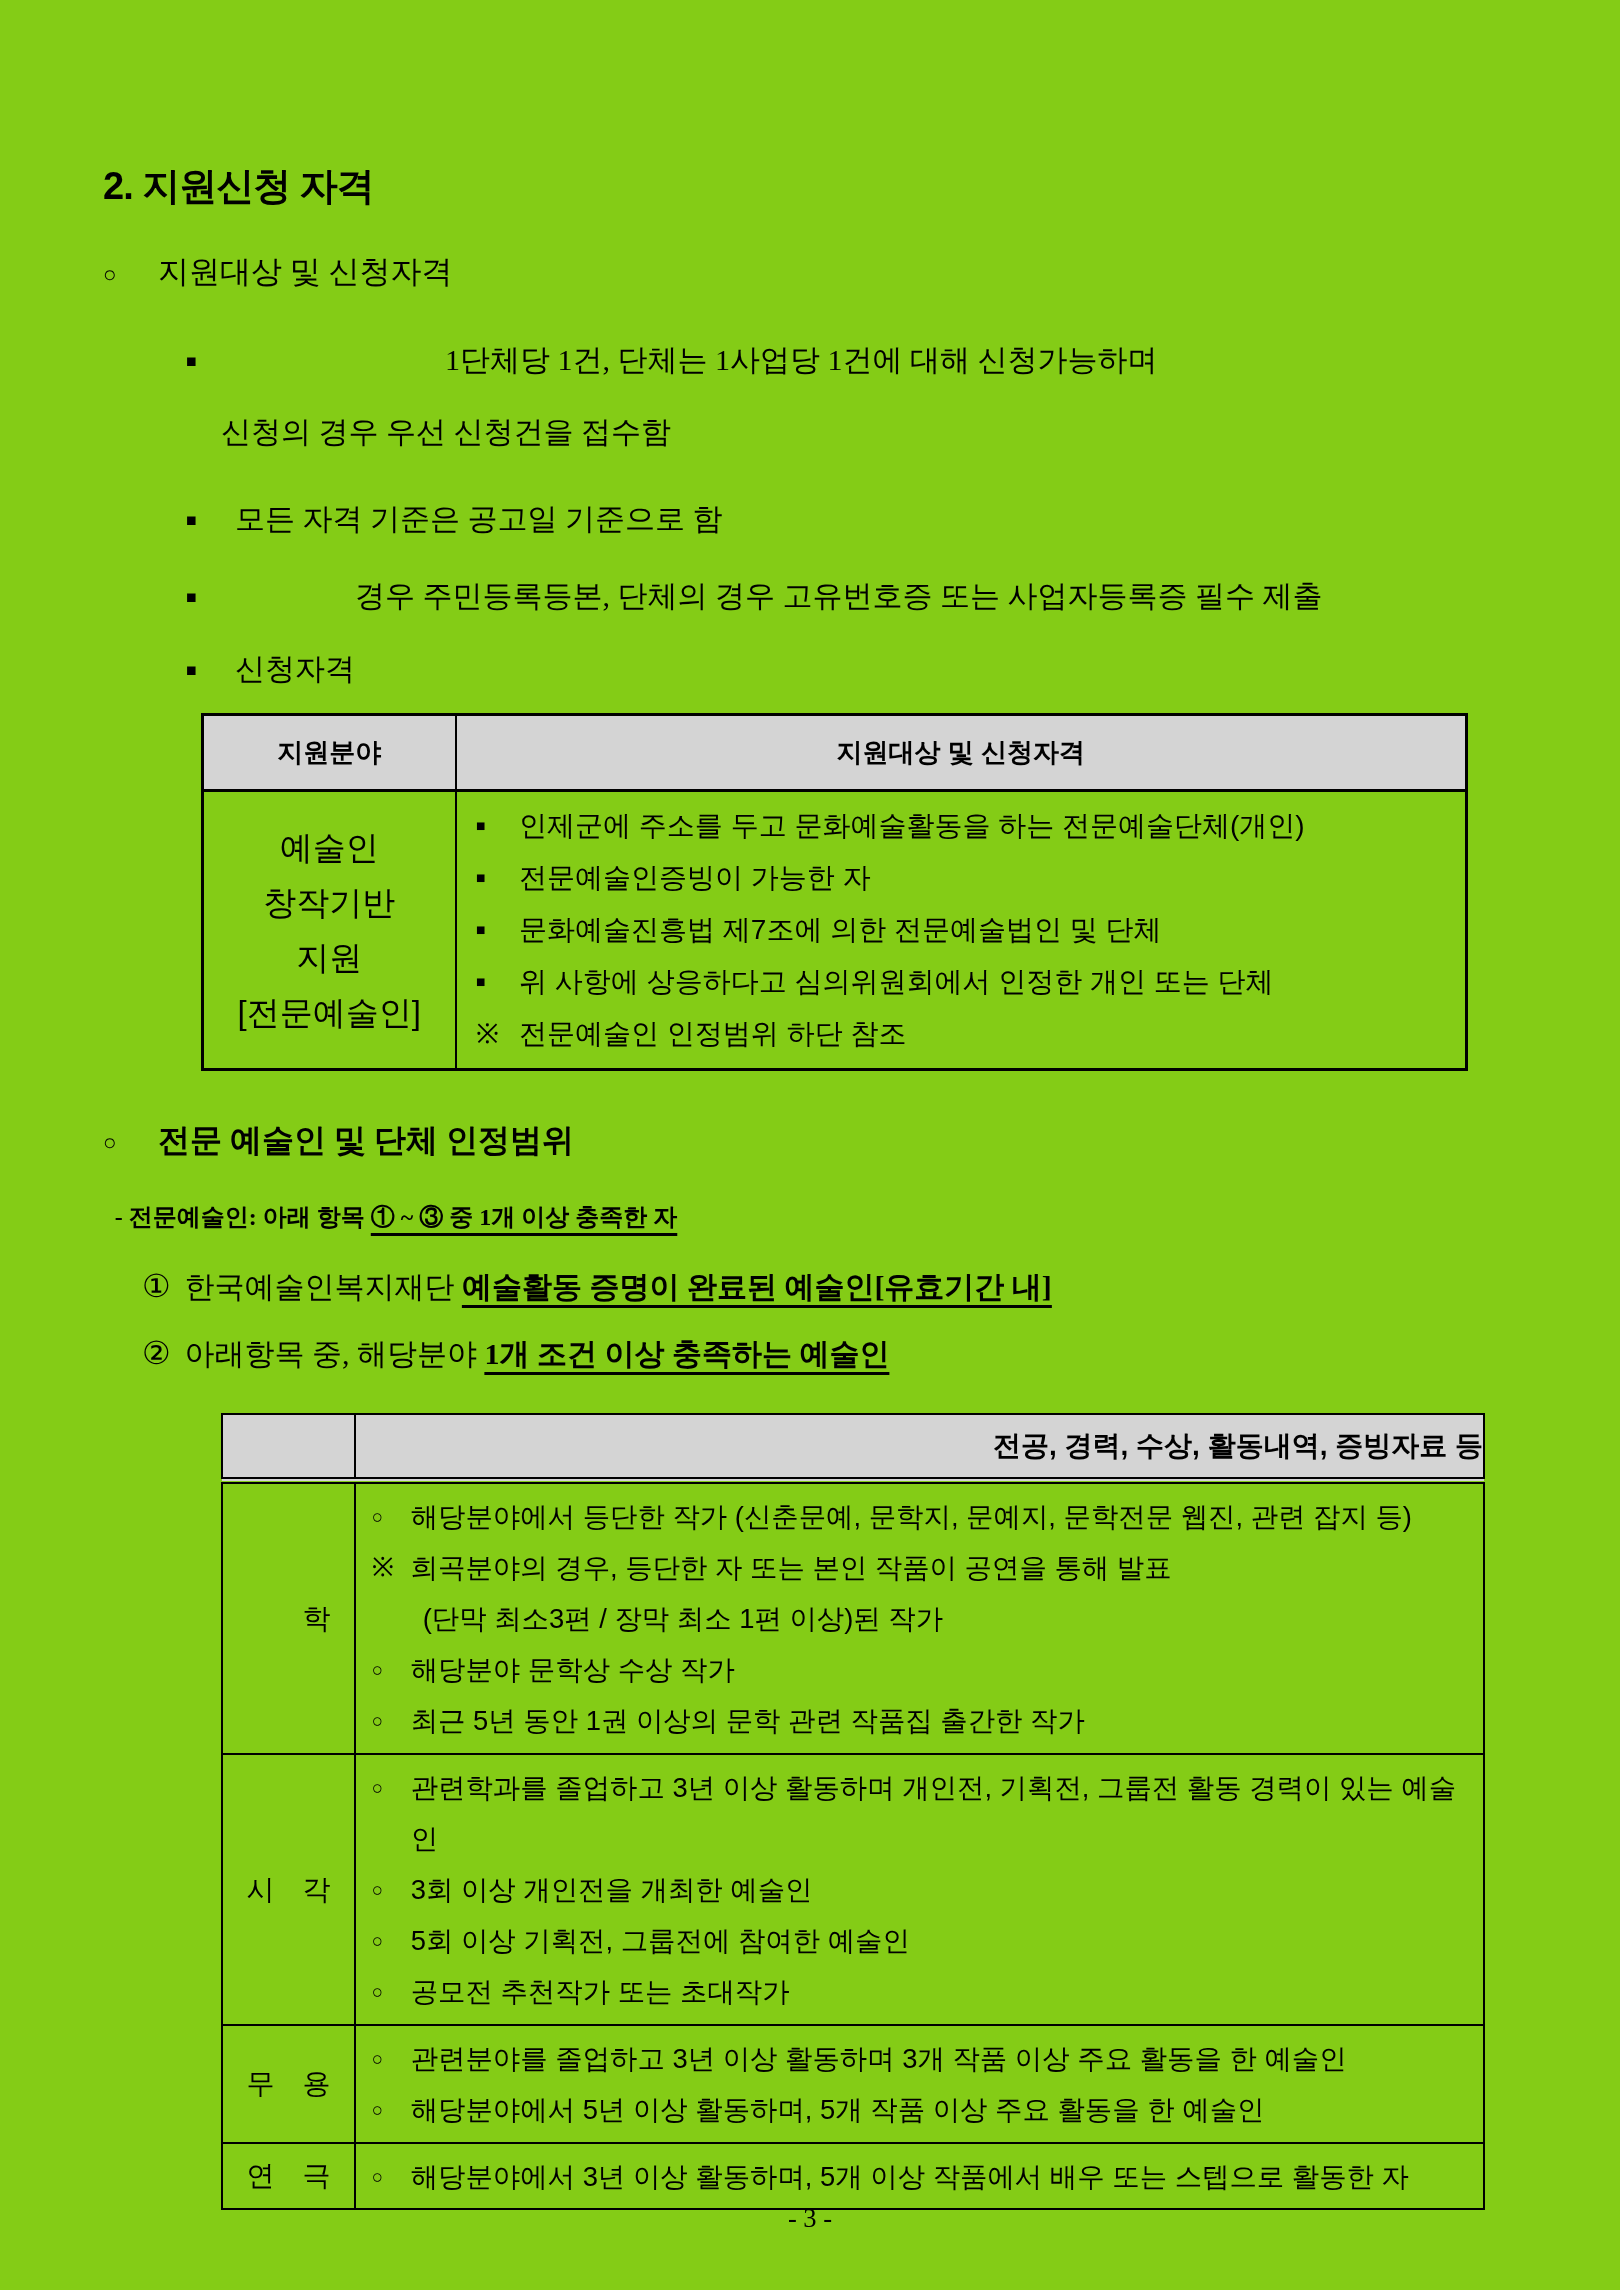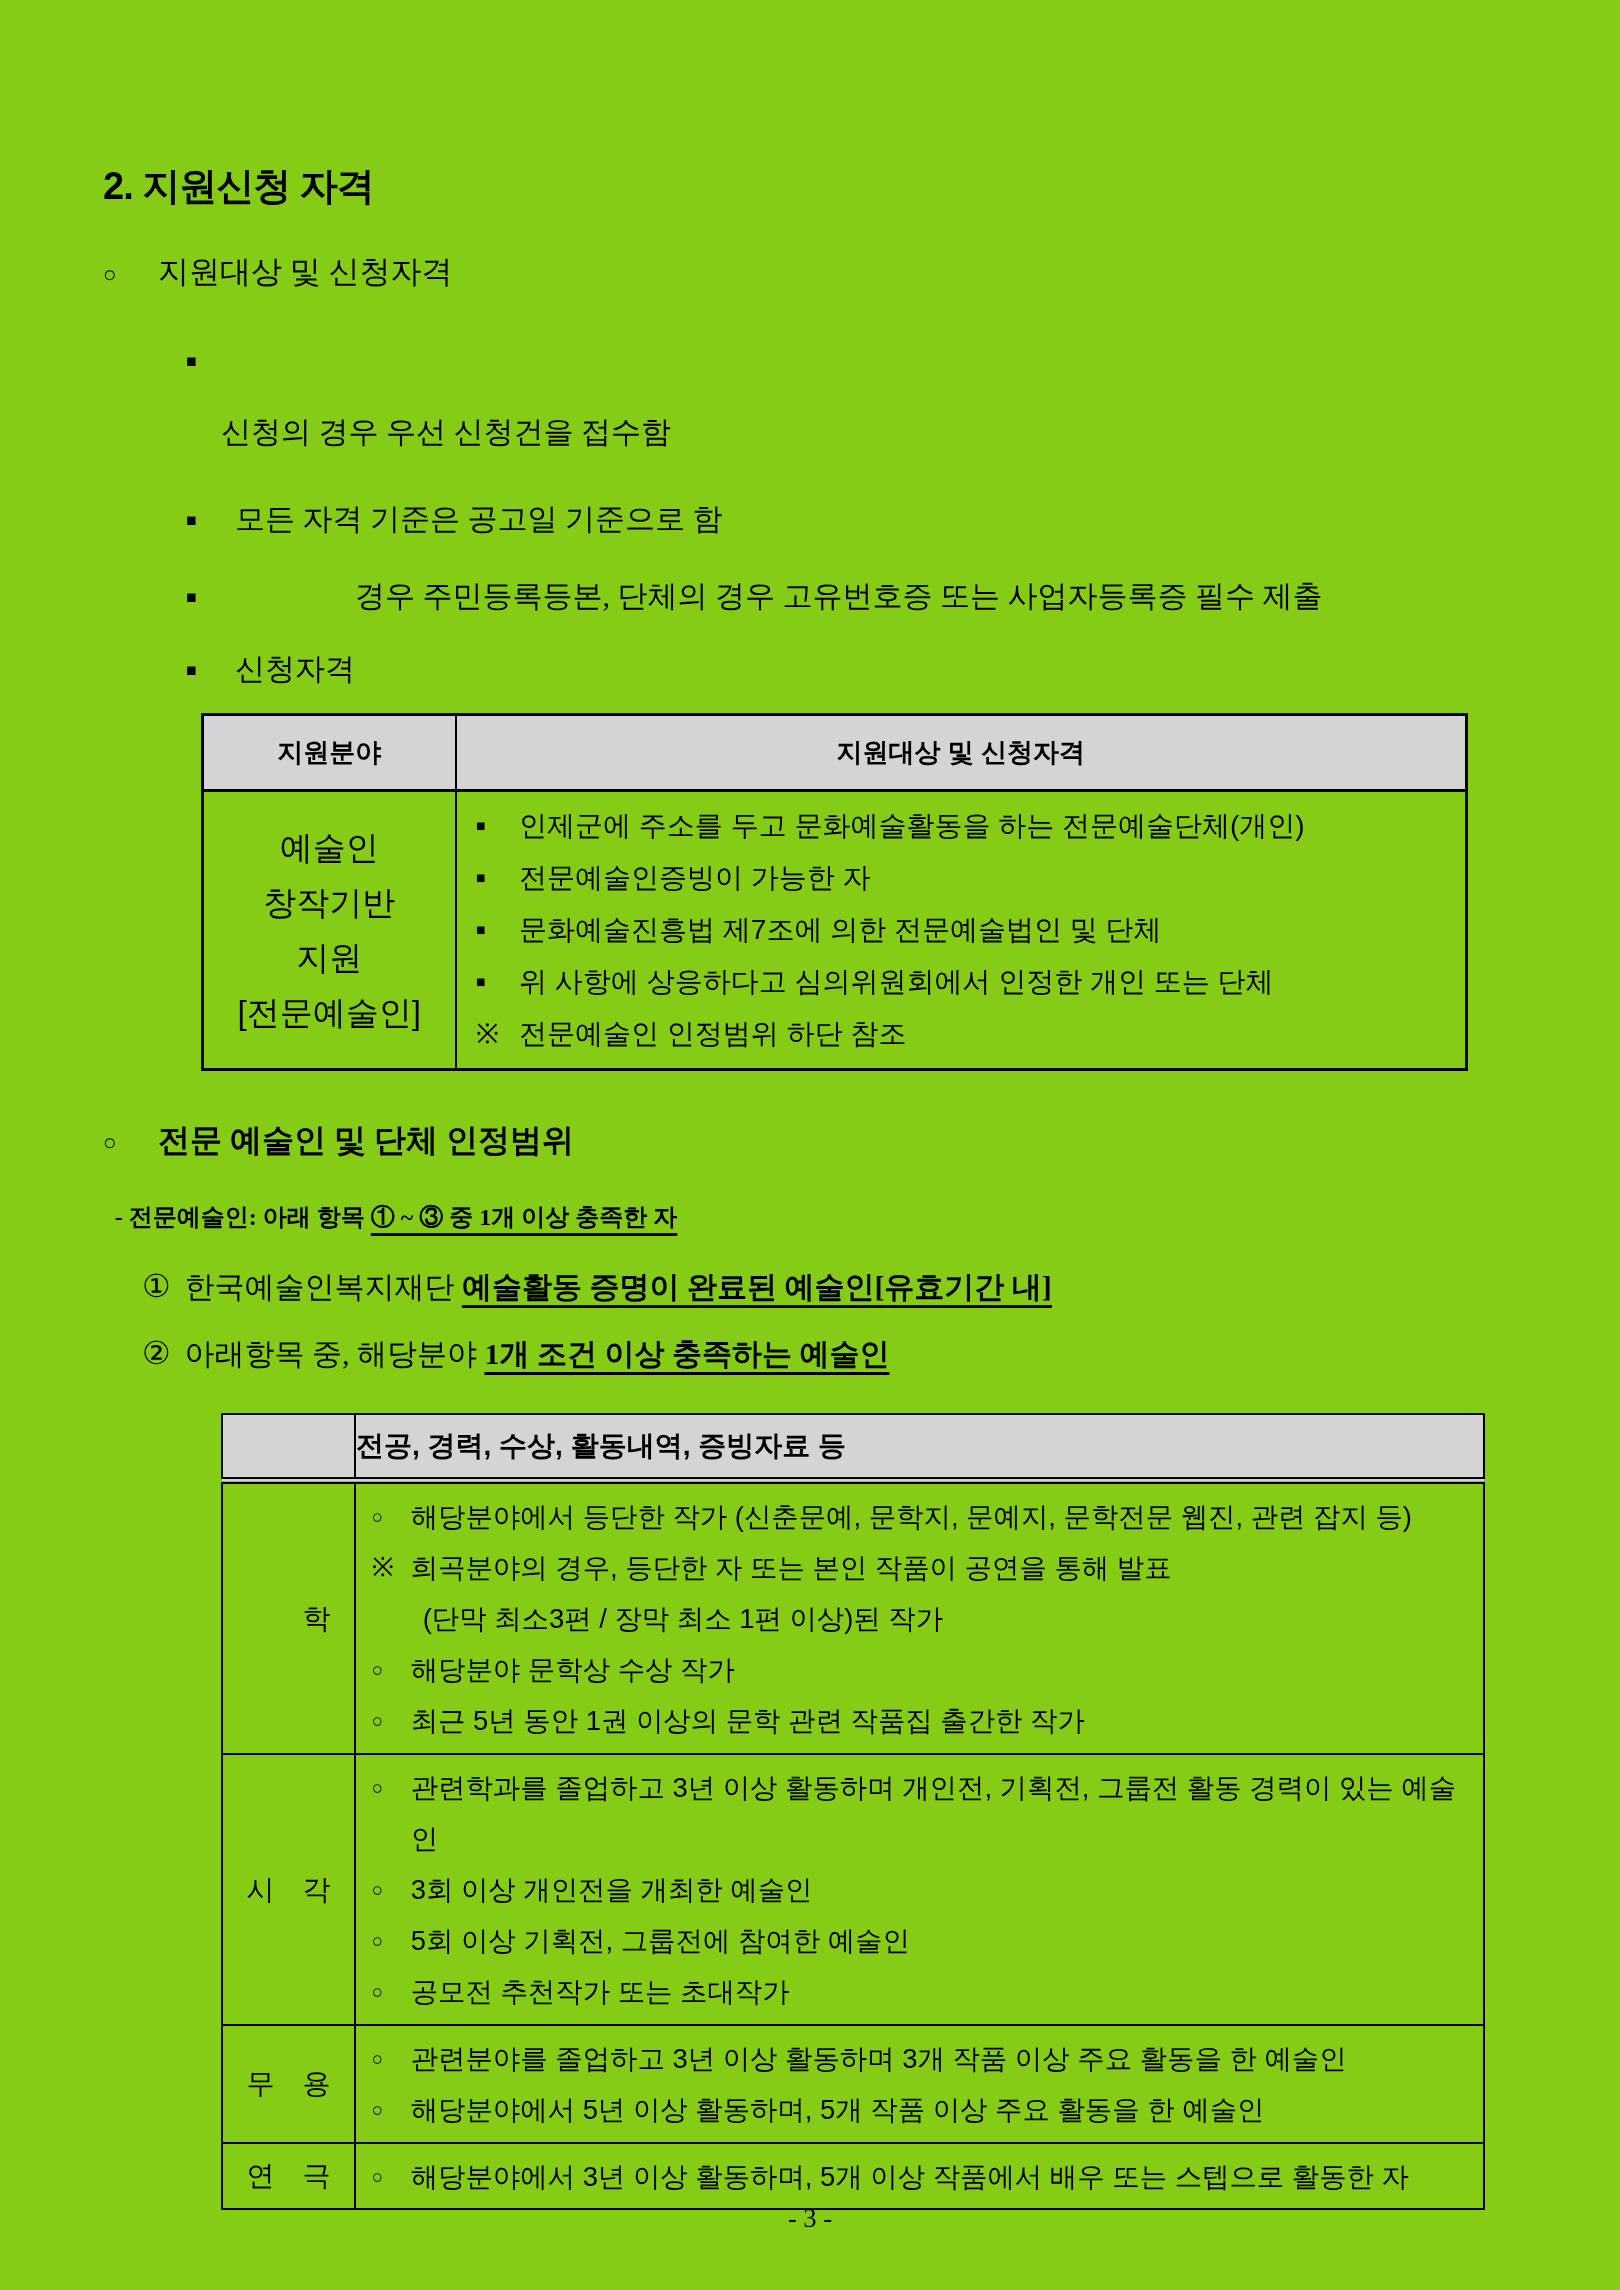--- a/index.html
+++ b/index.html
@@ -60,21 +60,21 @@
   .numline.g22 { margin-top:21.6px; }
   .numline .circled { font-size:32px; padding-right:13.7px; }
   .ul { text-decoration:underline; text-decoration-thickness:2.9px; text-underline-offset:7.8px; }
   .em-ul { font-weight:bold; text-decoration:underline; text-decoration-thickness:2.9px; text-underline-offset:7.8px; }
   
   .t2 { margin-top:37px; margin-left:118px; width:1264px; border:2.9px solid #000; }
   .t2 th {
     background:#d4d4d4;
     font-family:"Liberation Sans", sans-serif;
     font-size:28px; font-weight:bold;
-    height:67px; text-align:left; vertical-align:middle;
+    height:67px; text-align:right; vertical-align:middle;
     border:2px solid #000; border-bottom:7.8px double #000;
   }
   .t2 td { border:2px solid #000; vertical-align:middle; }
   .t2 .t2c1 { width:133px; }
   .t2label {
     font-family:"Liberation Sans", sans-serif;
     font-size:28px; text-align:center;
   }
   .t2content { padding:6.9px 7.8px 6.9px 15.7px; }
   .t2line {
@@ -97,20 +97,21 @@
 
   <h1 class="title">2. 지원신청 자격</h1>
 
   <div class="h2">
     <span class="h2-marker">○</span>
     <span>지원대상 및 신청자격</span>
   </div>
 
   <div class="blt">
     <span class="sq">■</span>
+    <span>　　　　　　　1단체당 1건, 단체는 1사업당 1건에 대해 신청가능하며</span>
   </div>
   <div class="blt-cont">신청의 경우 우선 신청건을 접수함</div>
 
   <div class="blt g45">
     <span class="sq">■</span>
     <span>모든 자격 기준은 공고일 기준으로 함</span>
   </div>
 
   <div class="blt g33">
     <span class="sq">■</span>

